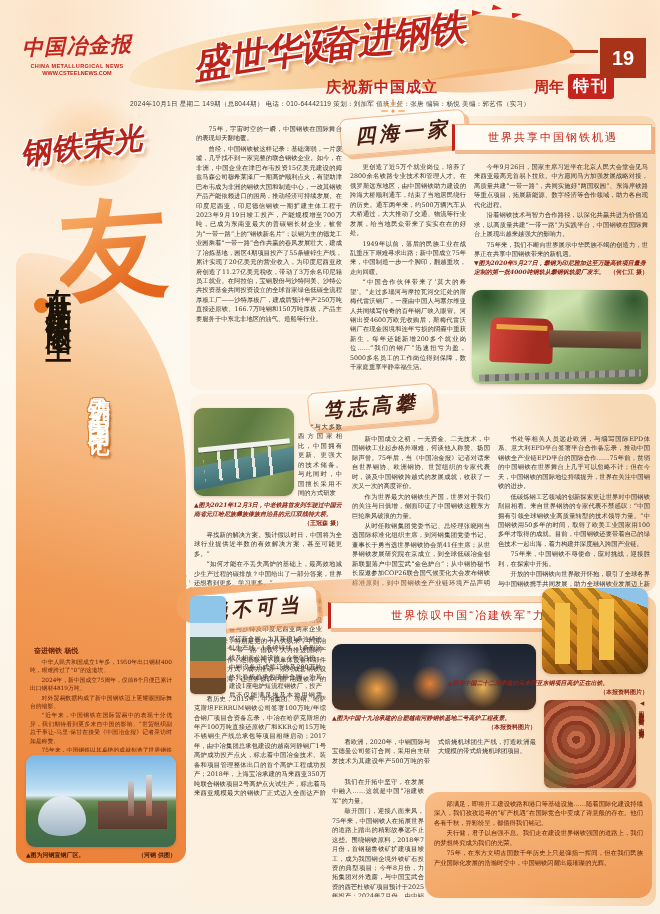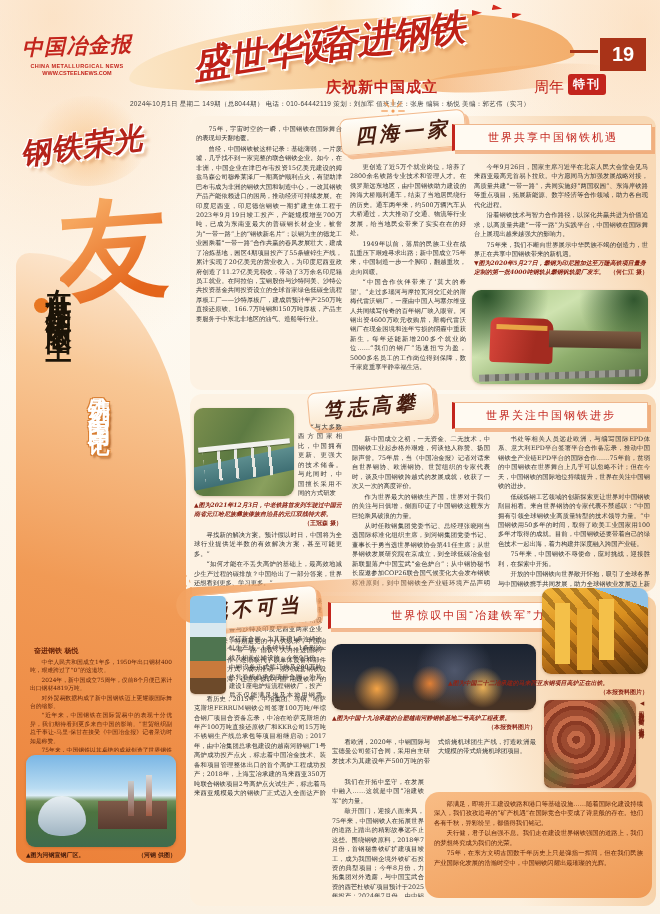--- a/index.html
+++ b/index.html
@@ -22,28 +22,28 @@
   .logo-cn{font-style:italic;font-weight:900;font-size:21px;color:#c3251d;letter-spacing:1px;transform:rotate(-2deg);}
   .logo-en{font-family:"Liberation Sans",sans-serif;font-weight:700;font-size:5.5px;color:#c3251d;margin-top:3px;letter-spacing:.4px;}
   .logo-url{font-family:"Liberation Sans",sans-serif;font-weight:700;font-size:5.5px;color:#c3251d;margin-top:1px;}
   .t-cal{position:absolute;font-style:italic;font-weight:900;font-size:37px;color:#bf2218;letter-spacing:-1px;line-height:1;
     text-shadow:2px 2px 0 #fff,-1px -1px 0 #fff,1px -1px 0 #fff,-1px 1px 0 #fff,4px 5px 3px rgba(190,100,40,.35);}
   .t1{left:192px;top:36px;transform:rotate(-9deg);}
   .t2{left:320px;top:18px;transform:rotate(-8deg);}
   .tsub{position:absolute;left:326px;top:78px;font-family:"Liberation Sans",sans-serif;font-weight:700;font-size:15px;color:#c3251d;letter-spacing:1px;}
   .t75{position:absolute;left:462px;top:20px;font-family:"Liberation Sans",sans-serif;font-style:italic;font-weight:900;font-size:54px;line-height:1;
     background:linear-gradient(160deg,#4ba390 12%,#d9a43c 55%,#c43a22 90%);-webkit-background-clip:text;background-clip:text;color:transparent;}
-  .tzhou{position:absolute;left:534px;top:78px;font-family:"Liberation Sans",sans-serif;font-weight:400;font-size:15px;color:#c3251d;}
+  .tzhou{position:absolute;left:534px;top:78px;font-family:"Liberation Sans",sans-serif;font-weight:700;font-size:15px;color:#c3251d;}
   .tbadge{position:absolute;left:568px;top:74px;background:#c3251d;color:#fff;
-    font-family:"Liberation Sans",sans-serif;font-weight:700;font-size:12px;letter-spacing:2px;
+    font-family:"Liberation Sans",sans-serif;font-weight:700;font-size:16px;letter-spacing:2px;
     padding:2px 5px;border-radius:3px;}
   .flag{position:absolute;width:10px;height:8px;background:#d42b1e;clip-path:polygon(0 0,100% 35%,0 75%);}
   .flag.f1{left:472px;top:10px;}.flag.f2{left:492px;top:5px;transform:rotate(10deg);}.flag.f3{left:512px;top:12px;transform:rotate(-8deg);}
   .pageline{position:absolute;right:62px;top:50px;width:28px;height:3px;background:#a93318;}
-  .pageno{position:absolute;right:14px;top:38px;width:46px;height:33px;background:#a93318;color:#fff;
+  .pageno{position:absolute;right:14px;top:38px;width:46px;height:40px;background:#a93318;color:#fff;
     font-family:"Liberation Sans",sans-serif;font-weight:900;font-size:20px;display:flex;align-items:center;justify-content:center;}
   .dateline{position:absolute;left:0;right:0;top:100px;text-align:center;
     font-family:"Liberation Sans",sans-serif;font-size:6.5px;color:#3f3f3f;letter-spacing:.3px;}
   
   .burst{position:absolute;}
   
   .sunglow{position:absolute;left:28px;top:96px;width:120px;height:90px;border-radius:50%;
     background:radial-gradient(circle at 50% 60%,rgba(247,185,115,.6),rgba(247,185,115,0) 70%);}
   .kicker{position:absolute;left:20px;top:126px;font-style:italic;font-weight:900;font-size:30px;color:#b5231a;letter-spacing:1px;transform:rotate(-8deg);
     text-shadow:2px 2px 0 #fff,-1px -1px 0 #fff,1px -1px 0 #fff,-1px 1px 0 #fff,4px 5px 3px rgba(200,120,60,.4);}
@@ -258,21 +258,20 @@
     </div>
     <div class="photo ph-train trainphoto">
       <div class="loco"></div>
       <div class="wagons"></div>
       <div class="rail"></div>
     </div>
   </div>
 
   <div class="sec sec2">
     <div class="label">笃志高攀</div>
-    <div class="bar">世界关注中国钢铁进步</div>
     <div class="photo ph-bridge bridgephoto">
       <div class="river"></div>
       <div class="piers"></div>
       <div class="deck"></div>
     </div>
     <div class="col quotecol">
         <p class="para">“与大多数西方国家相比，中国拥有更新、更强大的技术储备。与此同时，中国擅长采用不同的方式研发</p>
       </div>
     <div class="cap s2cap">
       <span>▲图为2021年12月3日，中老铁路首发列车驶过中国云南省元江哈尼族彝族傣族自治县的元江双线特大桥。</span>

